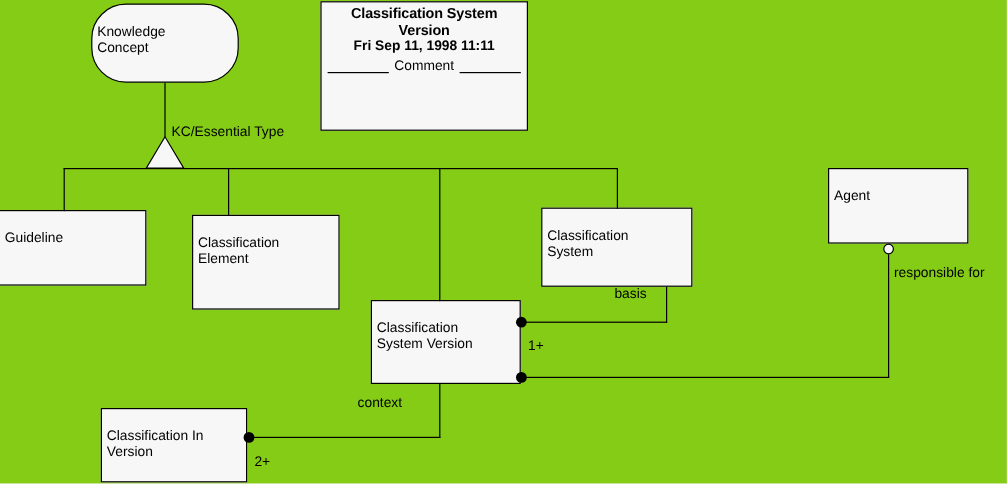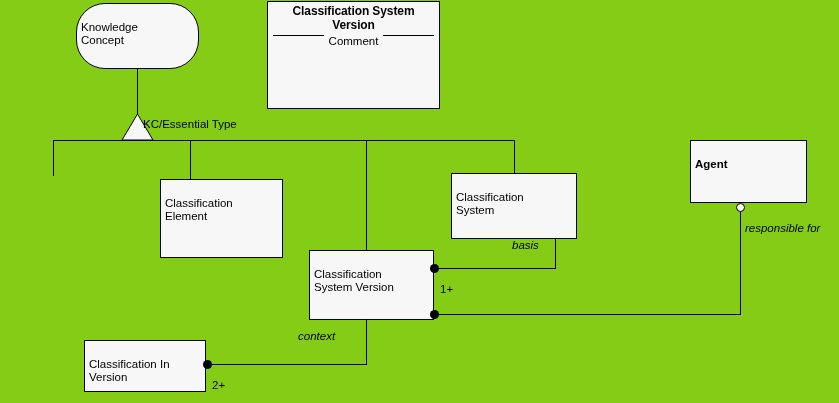--- a/index.html
+++ b/index.html
@@ -50,21 +50,21 @@
     letter-spacing: -0.1px;
     white-space: pre-line;
   }
   .titlebox .tdate {
     font-size: 11.5px;
     font-weight: bold;
     line-height: 14px;
   }
   .comment-sep {
     display: flex;
-    align-items: flex-start;
+    align-items: flex-end;
     gap: 5px;
     margin: 3px 0 1px 0;
   }
   .comment-sep .rule {
     flex: 1 1 auto;
     height: 0;
     border-top: 1px solid #000;
   }
   .comment-sep .clabel {
     font-size: 11.5px;
@@ -112,81 +112,85 @@
   }
 
   
   .elabel {
     position: absolute;
     font-size: 11.5px;
     line-height: 12px;
     white-space: nowrap;
     color: #000;
   }
-  .elabel.italic { font-style: italic; }
+  .elabel.italic { }
 </style>
 </head>
 <body>
 
 <div id="canvas">
 
   <div class="titlebox" style="left:267px; top:1px; width:173px; height:108px;">
     <div class="tline">Classification System</div>
     <div class="tline">Version</div>
+    <div class="tdate">Fri Sep 11, 1998  11:11</div>
     <div class="comment-sep">
       <span class="rule"></span>
       <span class="clabel">Comment</span>
       <span class="rule"></span>
     </div>
   </div>
 
   <div class="box" style="left:76px; top:3px; width:123px; height:66px;border-radius:29px;">
     <span>Knowledge
 Concept</span>
   </div>
 
+  <div class="box" style="left:-1px; top:175px; width:123px; height:63px;">
+    <span>Guideline</span>
+  </div>
 
   <div class="box" style="left:160px; top:179px; width:123px; height:79px;">
     <span>Classification
 Element</span>
   </div>
 
   <div class="box" style="left:451px; top:173px; width:126px; height:66px;">
     <span>Classification
 System</span>
   </div>
 
   <div class="box" style="left:309px; top:250px; width:125px; height:70px;">
     <span>Classification
 System Version</span>
   </div>
 
-  <div class="box" style="left:84px; top:340px; width:122px; height:52px;">
+  <div class="box" style="left:84px; top:340px; width:122px; height:62px;">
     <span>Classification In
 Version</span>
   </div>
 
-  <div class="box" style="left:690px; top:140px; width:117px; height:63px;font-weight:bold;">
+  <div class="box" style="left:690px; top:140px; width:117px; height:63px;">
     <span>Agent</span>
   </div>
 
   <div class="vline" style="left:137px; top:69px; height:45px;"></div>
 
   <svg class="gen-triangle" width="36" height="28" style="left:120px; top:113px;" viewBox="0 0 36 28">
     <polygon points="17.5,1 2,27 33,27" fill="#f7f7f7" stroke="#000" stroke-width="1"></polygon>
   </svg>
 
   <div class="hline" style="left:53px; top:140px; width:462px;"></div>
 
   <div class="vline" style="left:53px; top:140px; height:36px;"></div>
   <div class="vline" style="left:190px; top:140px; height:40px;"></div>
   <div class="vline" style="left:366px; top:140px; height:111px;"></div>
   <div class="vline" style="left:514px; top:140px; height:34px;"></div>
 
-  <div class="elabel" style="left:143px; top:118px;">KC/Essential Type</div>
+  <div class="elabel" style="left:143px; top:104px;">KC/Essential Type</div>
 
   <div class="vline" style="left:555px; top:239px; height:30px;"></div>
   <div class="hline" style="left:438px; top:268px; width:118px;"></div>
   <div class="dot-filled" style="left:430px; top:264px;"></div>
   <div class="elabel italic" style="left:512px; top:239px;">basis</div>
   <div class="elabel" style="left:440px; top:283px;">1+</div>
 
   <div class="dot-hollow" style="left:736px; top:203px;"></div>
   <div class="vline" style="left:740px; top:212px; height:103px;"></div>
   <div class="hline" style="left:438px; top:314px; width:303px;"></div>

